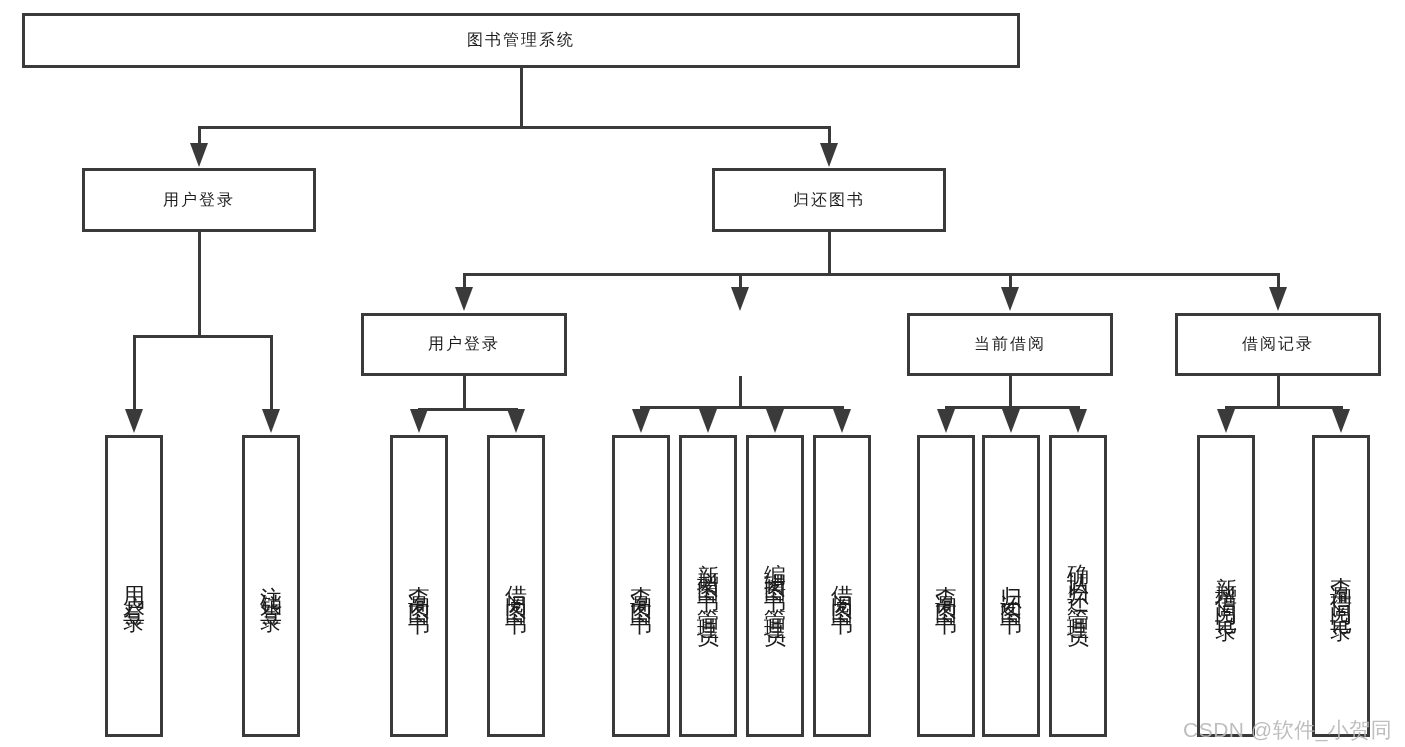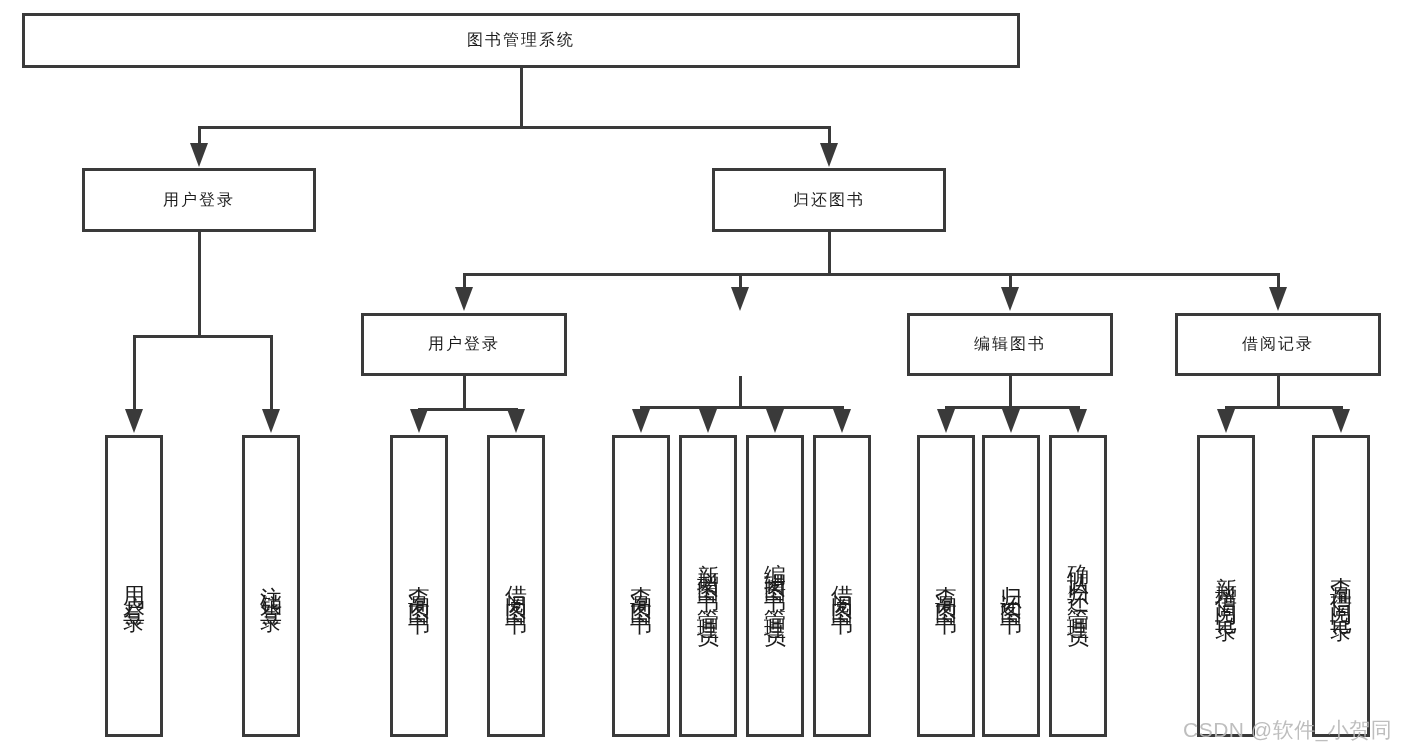--- a/index.html
+++ b/index.html
@@ -73,21 +73,21 @@
   <div class="ah" style="left:731px;top:287px;"></div>
   <div class="vline" style="left:1008.5px;top:273px;height:14px;"></div>
   <div class="ah" style="left:1001px;top:287px;"></div>
   <div class="vline" style="left:1276.5px;top:273px;height:14px;"></div>
   <div class="ah" style="left:1269px;top:287px;"></div>
 
   <div class="node" style="left:361px;top:313px;width:206px;height:63px;">
     <span class="lbl">用户登录</span>
   </div>
   <div class="node" style="left:907px;top:313px;width:206px;height:63px;">
-    <span class="lbl">编辑图书</span>
+    <span class="lbl">当前借阅</span>
   </div>
   <div class="node" style="left:1175px;top:313px;width:206px;height:63px;">
     <span class="lbl">借阅记录</span>
   </div>
 
   <div class="vline" style="left:462.5px;top:376px;height:35px;"></div>
   <div class="hline" style="left:417.5px;top:408px;width:100px;"></div>
   <div class="ah" style="left:410px;top:409px;"></div>
   <div class="ah" style="left:507px;top:409px;"></div>
 

